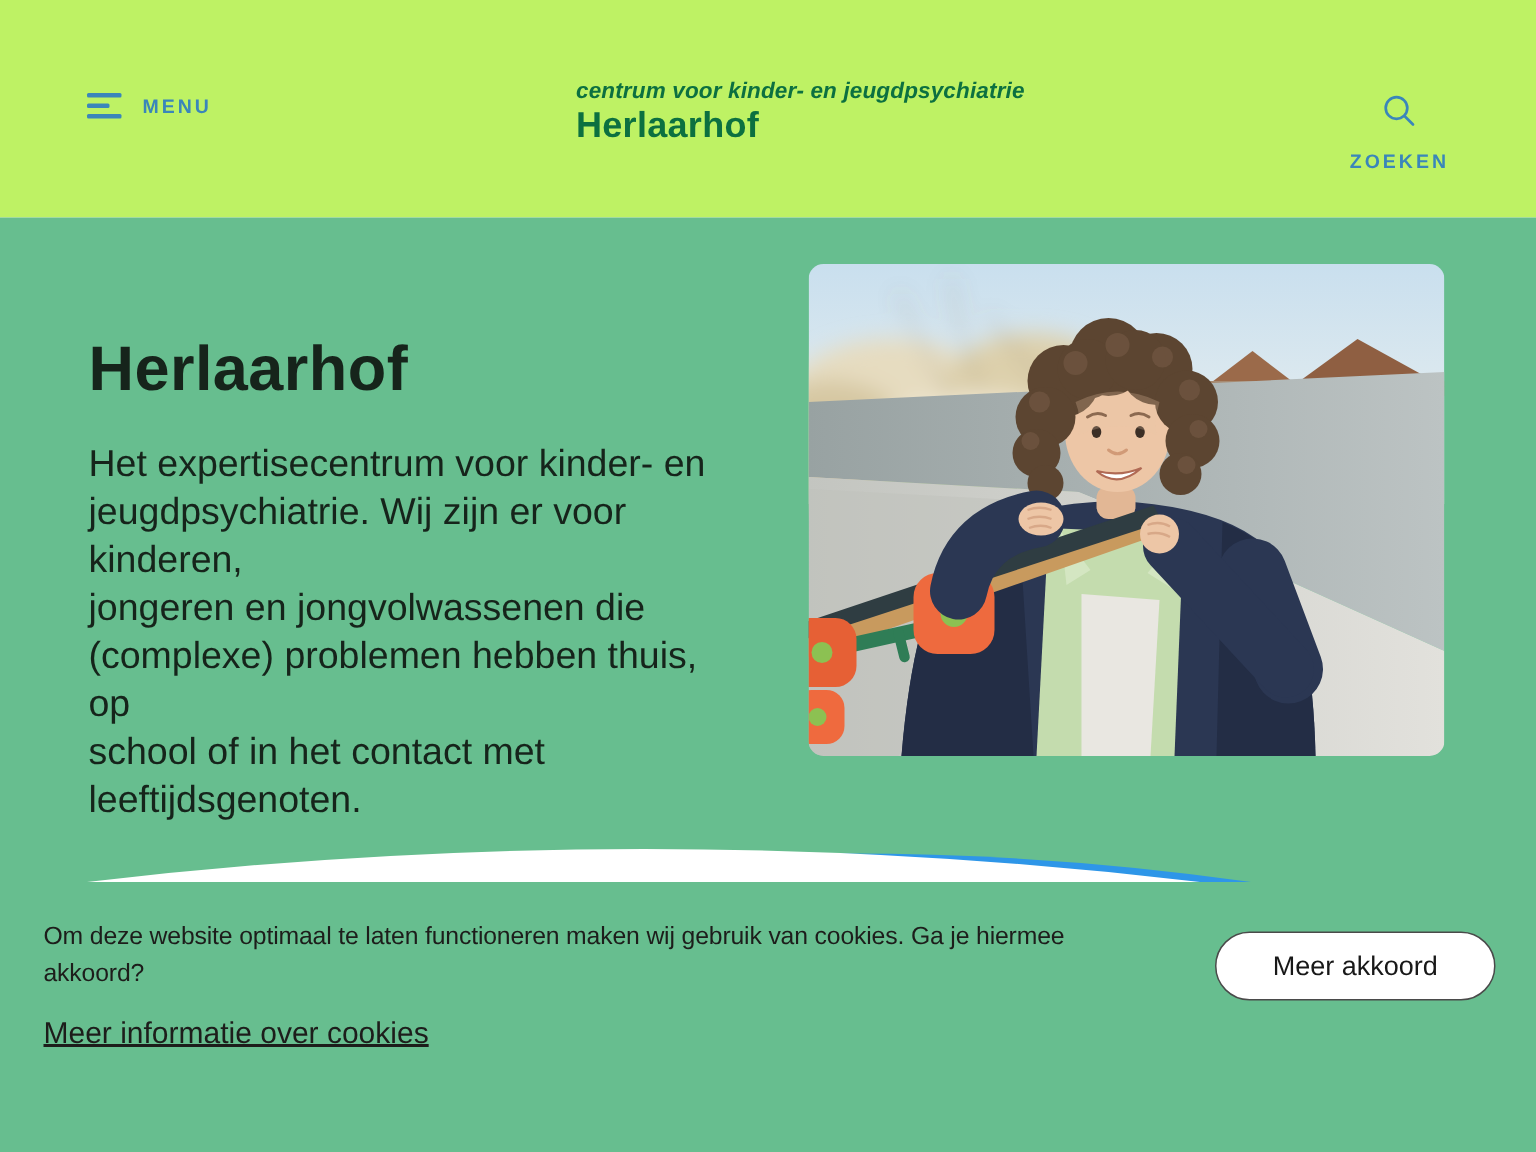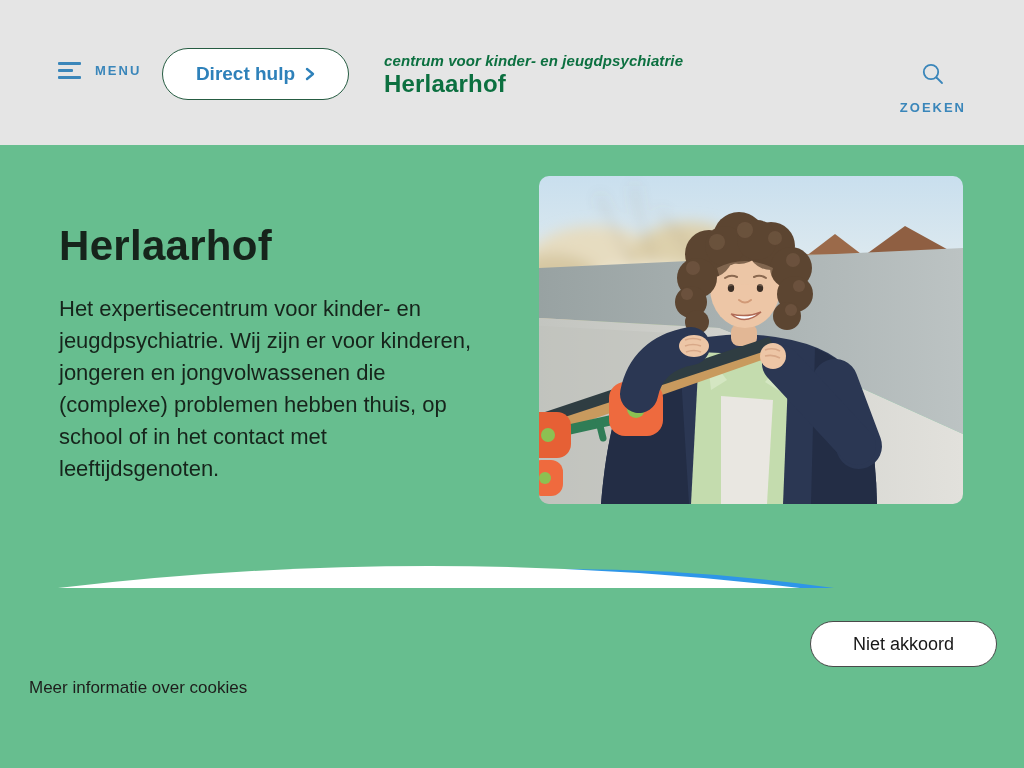--- a/index.html
+++ b/index.html
@@ -2,21 +2,21 @@
 <html><head>
 <meta charset="utf-8">
 <style>
   * { margin:0; padding:0; box-sizing:border-box; }
   html,body { width:1024px; height:768px; overflow:hidden; }
   body { font-family:"Liberation Sans","DejaVu Sans",sans-serif; background:#fff; position:relative; }
 
   .stage { position:absolute; left:0; top:0; width:1024px; height:768px; overflow:hidden; background:#fff; }
 
   
-  .header { position:absolute; left:0; top:0; width:1024px; height:145px; background:#e5e5e5; }
+  .header { position:absolute; left:0; top:0; width:1024px; height:145px; background:#bef264; }
 
   .menu-btn { position:absolute; left:58px; top:62px; display:flex; align-items:center; gap:14px; cursor:pointer; background:none; border:none; }
   .hamburger { display:flex; flex-direction:column; gap:4px; width:23px; }
   .hamburger span { height:3px; background:#3a86ba; border-radius:1px; display:block; }
   .hamburger span:nth-child(1){ width:23px; }
   .hamburger span:nth-child(2){ width:15px; }
   .hamburger span:nth-child(3){ width:23px; }
   .menu-label { font-size:13px; letter-spacing:2px; color:#3a86ba; font-weight:600; }
 
   .direct-hulp { position:absolute; left:162px; top:48px; width:187px; height:52px; border:1.5px solid #265c42; border-radius:26px;
@@ -27,28 +27,28 @@
   .logo { position:absolute; left:384px; top:52px; width:256px; cursor:pointer; }
   .logo .tagline { font-size:15px; font-style:italic; font-weight:600; color:#0c7040; letter-spacing:.1px; white-space:nowrap; }
   .logo .name { font-size:24px; font-weight:800; color:#0c7040; margin-top:1px; letter-spacing:.2px; }
 
   .search-btn { position:absolute; right:58px; top:62px; display:flex; align-items:center; gap:14px; cursor:pointer; background:none; border:none;flex-direction:column; }
   .search-label { font-size:13px; letter-spacing:2px; color:#3a86ba; font-weight:600; }
 
   
   .hero { position:absolute; left:0; top:145px; width:1024px; height:443px; background:#67be8f; }
   .hero-title { position:absolute; left:59px; top:77px; font-size:42px; font-weight:700; color:#16241b; letter-spacing:.3px; }
-  .hero-intro { position:absolute; left:59px; top:148px; width:430px; font-size:22px; line-height:32px; color:#16241b; white-space:pre-line; }
+  .hero-intro { position:absolute; left:59px; top:148px; width:430px; font-size:25px; line-height:32px; color:#16241b; white-space:pre-line; }
   .hero-photo { position:absolute; left:539px; top:31px; width:424px; height:328px; border-radius:10px; overflow:hidden; }
   .hero-wave { position:absolute; left:0; bottom:0; width:1024px; height:46px; }
 
   
   .cookie-banner { position:absolute; left:0; top:588px; width:1024px; height:180px; background:#67be8f; }
   .cookie-message { position:absolute; left:29px; top:24px; width:740px; font-size:16.5px; line-height:25px; color:#1d1d1b; letter-spacing:-.1px; white-space:pre-line; }
-  .cookie-link { position:absolute; left:29px; top:90px; font-size:17px; color:#1d1d1b; cursor:pointer; }
+  .cookie-link { position:absolute; left:29px; top:90px; font-size:20px; color:#1d1d1b; text-decoration:underline; cursor:pointer; }
   .cookie-btn { position:absolute; left:810px; width:187px; height:46px; border-radius:23px; background:#fff; border:1px solid #4a4a4a;
                 font-size:18px; color:#181818; font-family:"Liberation Sans","DejaVu Sans",sans-serif; cursor:pointer;
                 display:flex; align-items:center; justify-content:center; }
   .cookie-btn.decline { top:33px; }
   .cookie-btn.accept  { top:104px; }
 </style>
 </head>
 <body>
 
 <div class="stage">
@@ -57,26 +57,20 @@
 
     <button class="menu-btn">
       <span class="hamburger">
         <span></span>
           <span></span>
           <span></span>
       </span>
       <span class="menu-label">MENU</span>
     </button>
 
-    <button class="direct-hulp">
-      <span class="lbl">Direct hulp</span>
-      <svg width="10" height="14" viewBox="0 0 10 14">
-        <polyline points="2,2 8,7 2,12" fill="none" stroke="#2e81ba" stroke-width="2.4" stroke-linecap="round" stroke-linejoin="round"></polyline>
-      </svg>
-    </button>
 
     <div class="logo">
       <div class="tagline">centrum voor kinder- en jeugdpsychiatrie</div>
       <div class="name">Herlaarhof</div>
     </div>
 
     <button class="search-btn">
       <svg width="24" height="24" viewBox="0 0 24 24">
         <circle cx="10" cy="10" r="7.2" fill="none" stroke="#3a86ba" stroke-width="1.8"></circle>
         <line x1="15.5" y1="15.5" x2="21" y2="21" stroke="#3a86ba" stroke-width="1.8" stroke-linecap="round"></line>
@@ -218,17 +212,19 @@
       </svg>
     </div>
 
     <svg class="hero-wave" viewBox="0 0 1024 46" preserveAspectRatio="none">
       <path d="M300 46 Q 565 8 834 46 Z" fill="#2e96e8"></path>
       <path d="M58 46 Q 430 2 800 46 Z" fill="#ffffff"></path>
     </svg>
   </section>
 
   <div class="cookie-banner">
+    <p class="cookie-message">Om deze website optimaal te laten functioneren maken wij gebruik van cookies. Ga je hiermee
+akkoord?</p>
     <a class="cookie-link">Meer informatie over cookies</a>
-    <button class="cookie-btn decline">Niet akkoord</button>
+    <button class="cookie-btn decline">Meer akkoord</button>
   </div>
 
 </div>
 
 </body></html>

